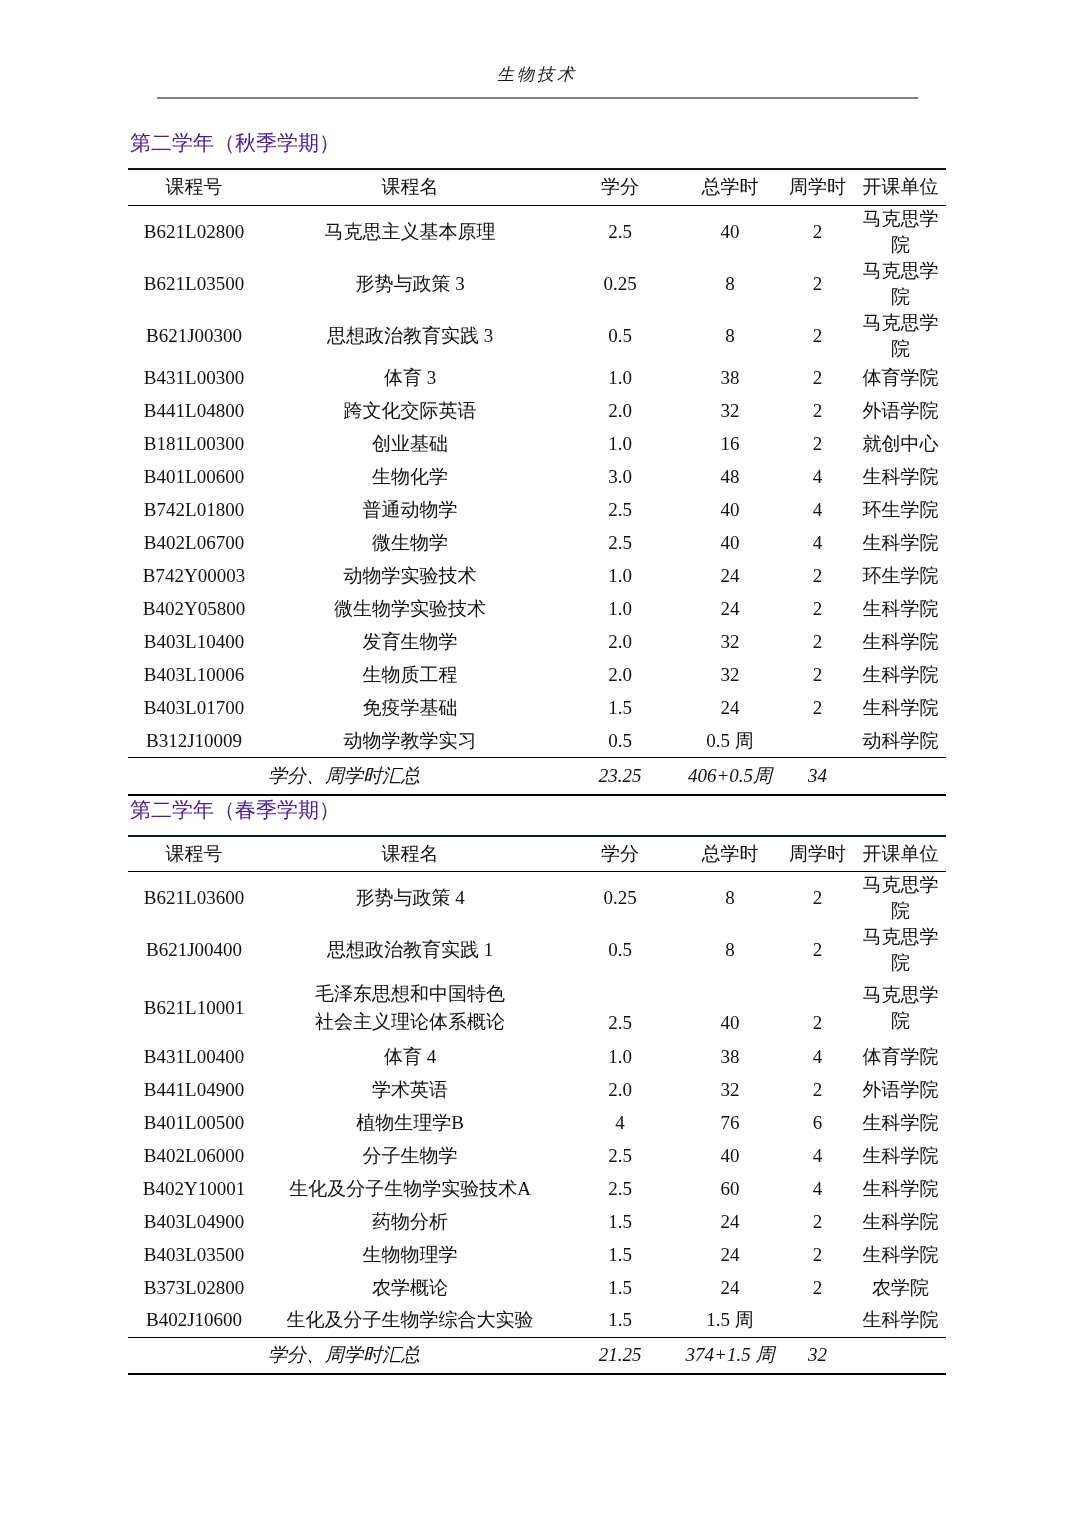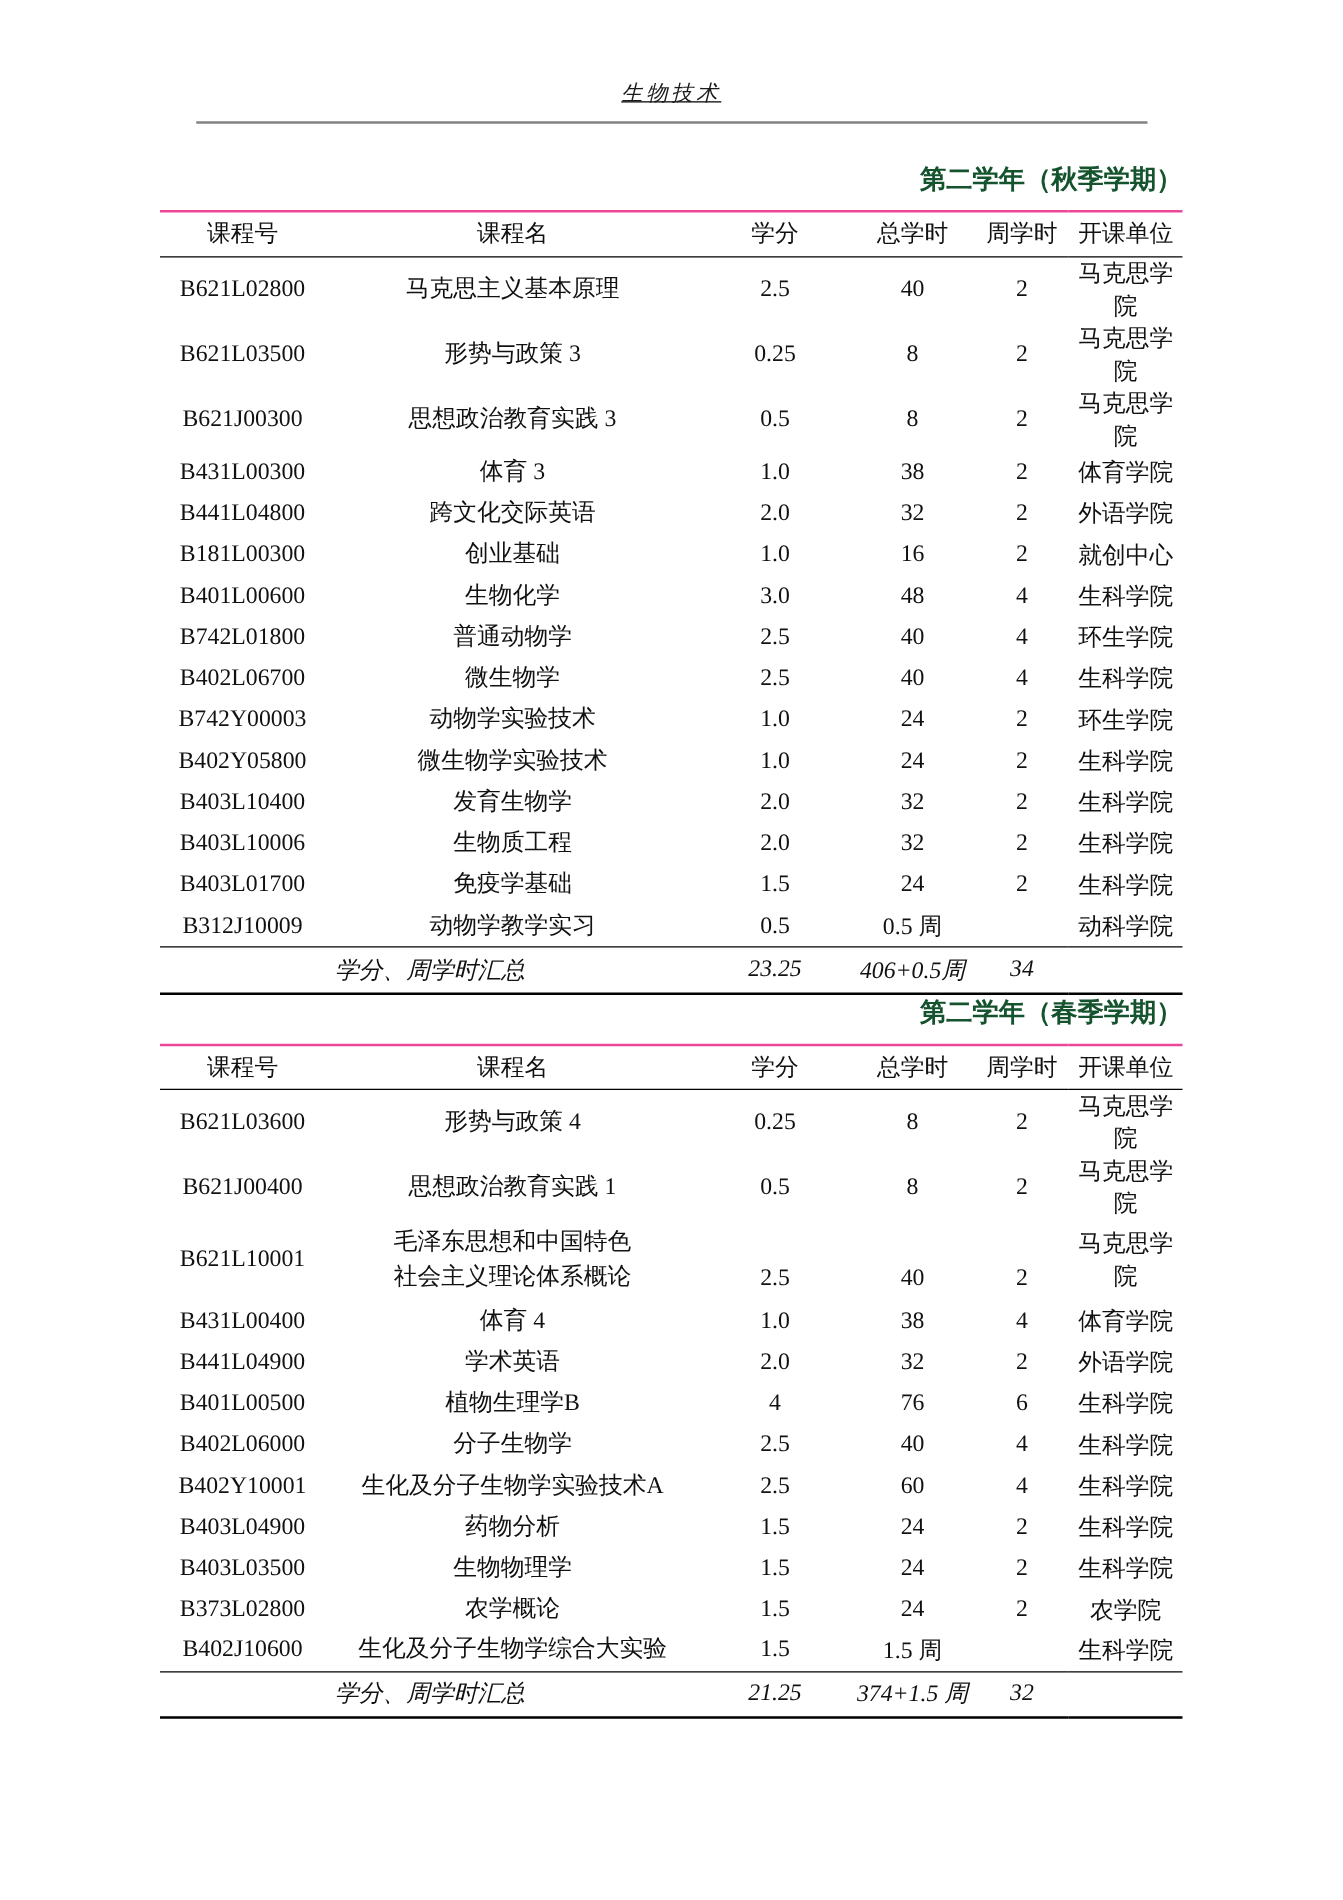--- a/index.html
+++ b/index.html
@@ -7,50 +7,49 @@
   .page {
     position: relative;
     width: 1074px;
     height: 1520px;
     margin: 0 auto;
     background: #ffffff;
     color: #000000;
     font-family: "Liberation Serif", "DejaVu Serif", serif;
     overflow: hidden;
   }
-  .doc-header { padding-top: 63px; text-align: center; text-decoration: underline; }
+  .doc-header { padding-top: 63px; text-align: center; }
   .doc-header-title {
     font-size: 17px;
     font-style: italic;
     letter-spacing: 3px;
     color: #1a1a1a;
   }
   .doc-header-rule {
     width: 761px;
     height: 2px;
     background: #828282;
     margin: 11px auto 0 auto;
   }
   .content { margin-left: 128px; width: 818px; }
   .section-title {
     font-family: "Liberation Sans", "DejaVu Sans", sans-serif;
-    font-weight: bold;
+    font-weight: normal;
     font-size: 21px;
-    color: #14532d;
+    color: #4c1d95;
     margin: 0 0 11px 2px;
     padding: 0;
-    text-align: right;
   }
   .section-fall .section-title { padding-top: 30px; }
   .section-spring .section-title { }
   table.course-table {
     width: 818px;
     border-collapse: collapse;
     table-layout: fixed;
-    border-top: 2px solid #ec4899;
+    border-top: 2px solid #0f172a;
     border-bottom: 2px solid #000000;
   }
   col.c-code   { width: 132px; }
   col.c-name   { width: 300px; }
   col.c-credit { width: 120px; }
   col.c-hours  { width: 100px; }
   col.c-weekly { width: 75px;  }
   col.c-unit   { width: 91px;  }
   .course-table th, .course-table td {
     font-size: 19px;

